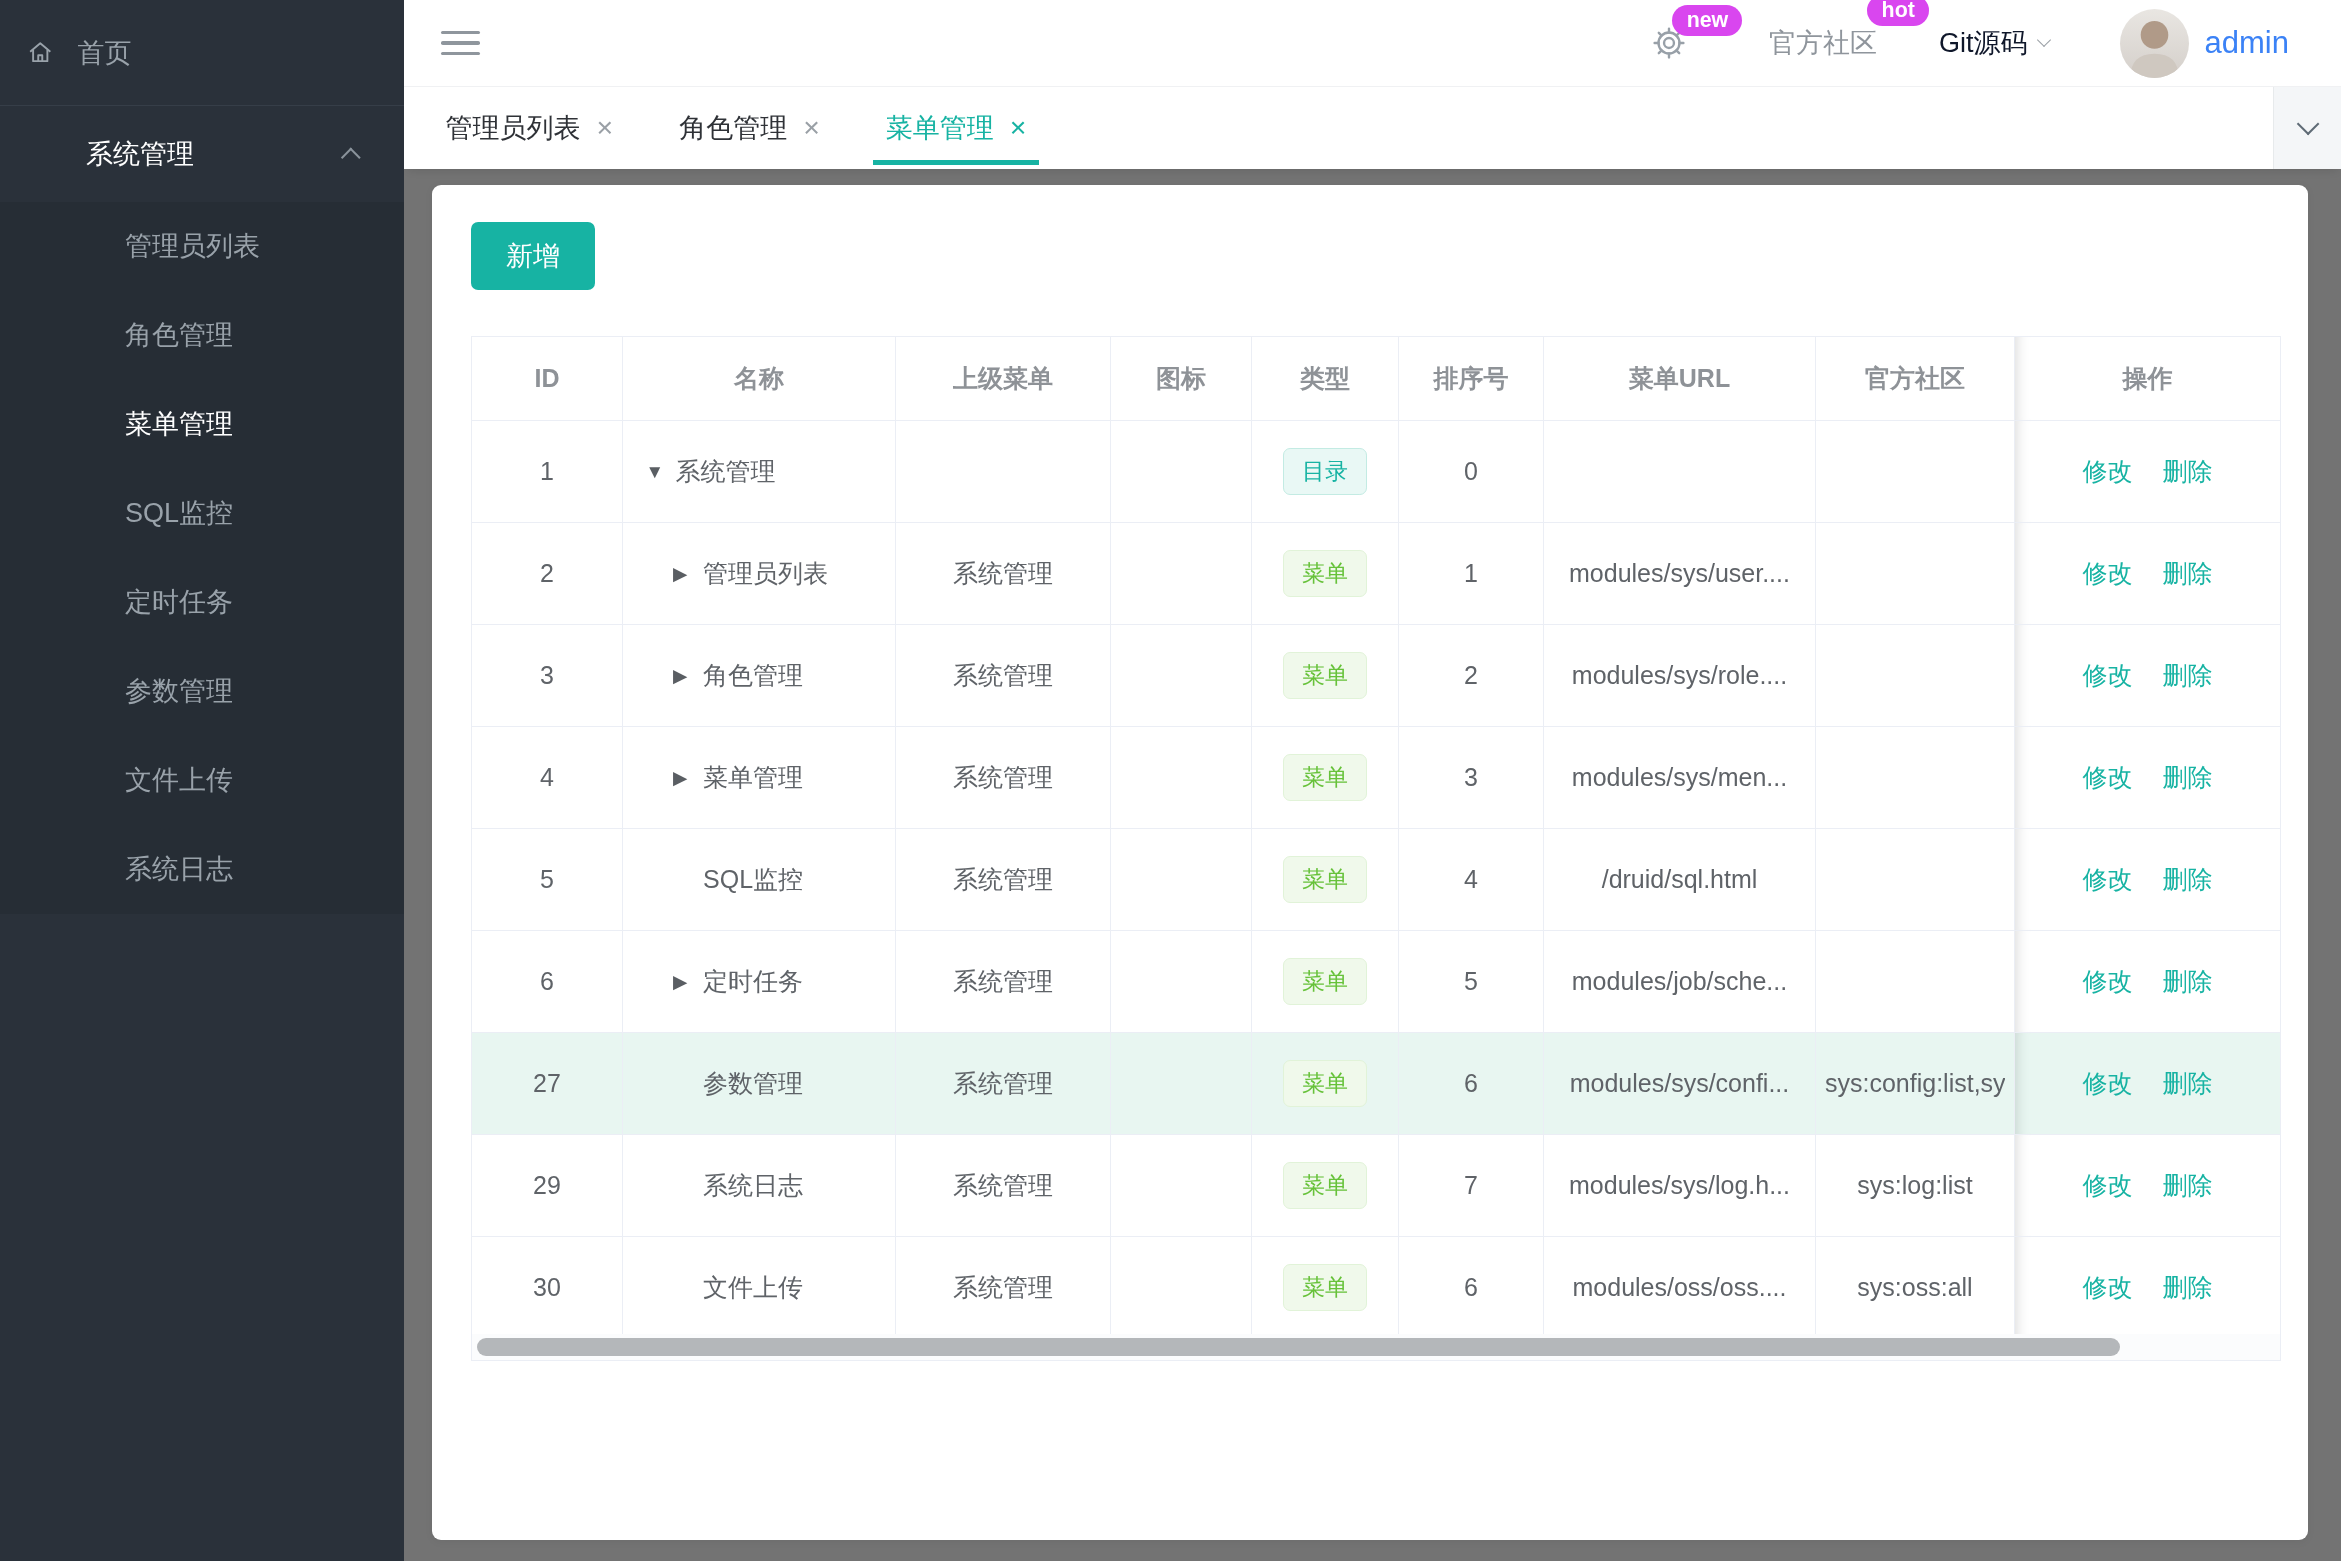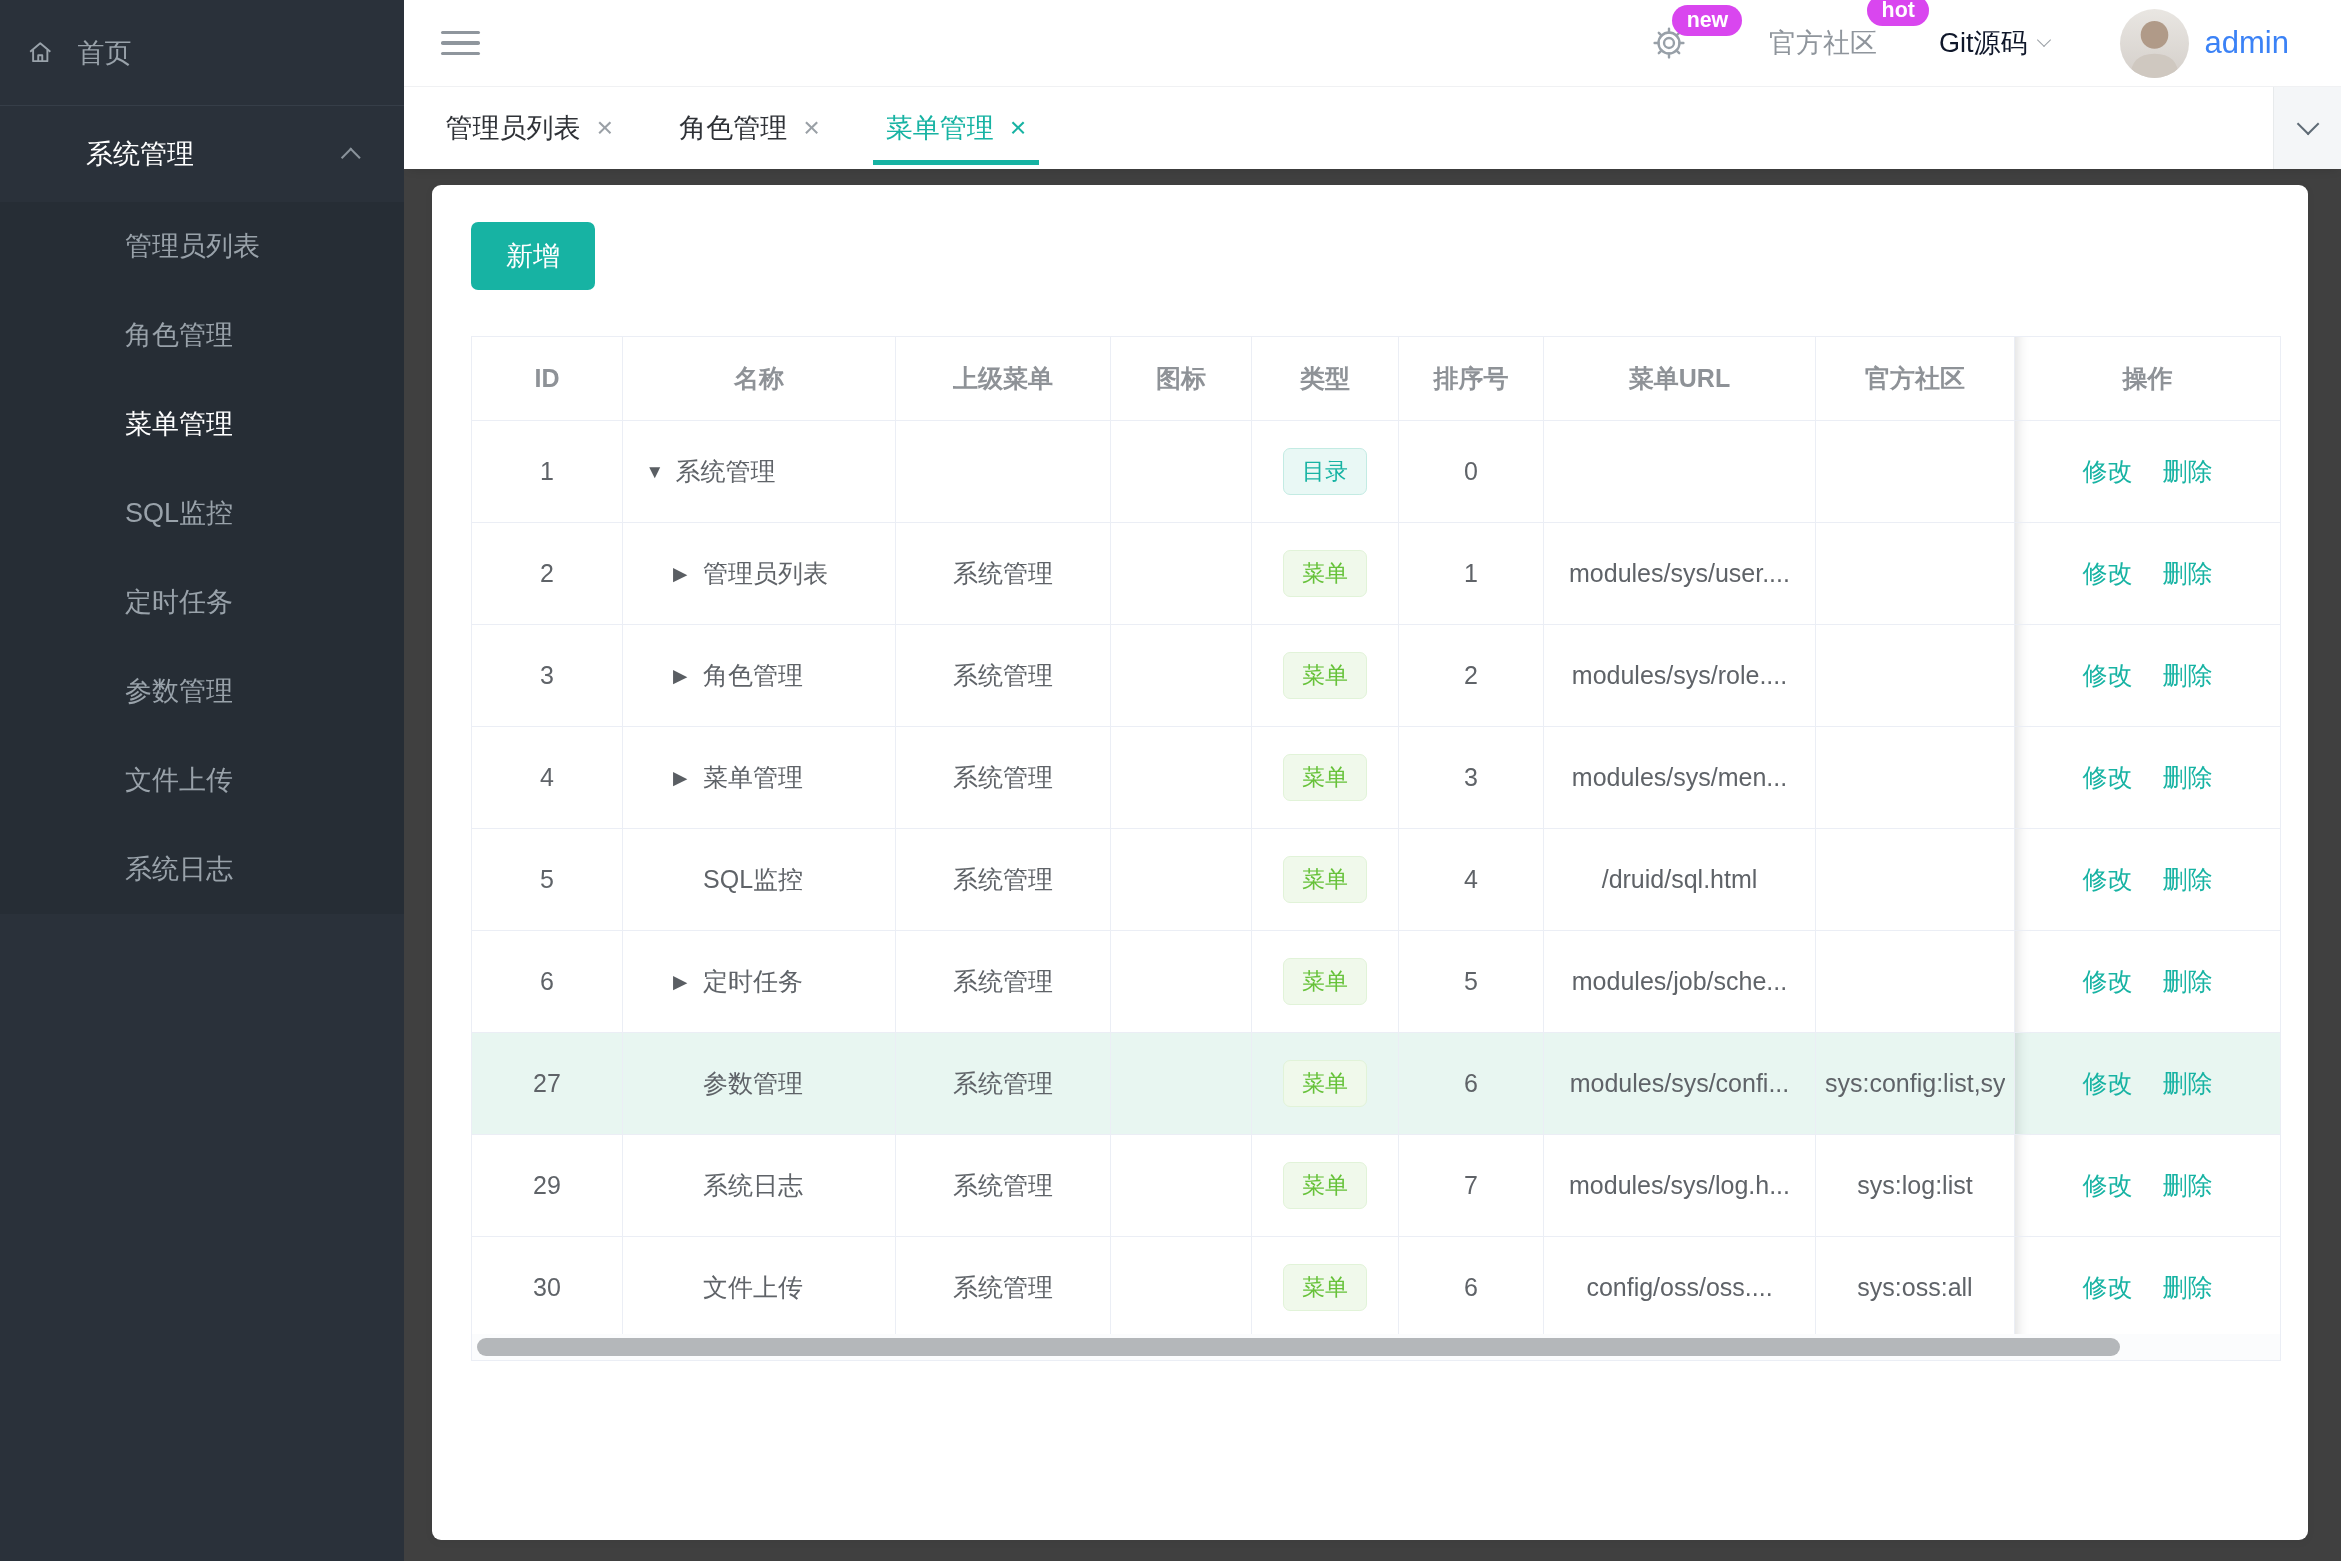--- a/index.html
+++ b/index.html
@@ -44,21 +44,21 @@
   .tabbar{position:absolute;left:404px;top:86px;width:1938px;height:83px;background:#fff;
         box-shadow:0 4.5px 9px -3.6px rgba(0,0,0,0.12);display:flex;align-items:stretch;padding-left:29px;z-index:3;box-sizing:border-box;}
   .tab{position:relative;display:flex;align-items:center;padding:0 12.5px;margin-right:41px;font-size:27px;color:#2f3237;cursor:pointer;white-space:nowrap;}
   .tab .tab-close{margin-left:16px;font-size:28.5px;color:#9aa0a6;}
   .tab.active{color:#17b3a3;}
   .tab.active .tab-close{color:#17b3a3;}
   .tab.active::after{content:"";position:absolute;left:0;right:0;bottom:4.5px;height:4.5px;background:#17b3a3;}
   .tab-overflow{position:absolute;right:0;top:0;bottom:0;width:68px;background:#f4f6f8;border-left:0.9px solid #e7eaec;
         display:flex;align-items:center;justify-content:center;cursor:pointer;}
   
-  .main{position:absolute;left:404px;top:169px;width:1938px;height:1393px;background:#404040;}
+  .main{position:absolute;left:404px;top:169px;width:1938px;height:1393px;background:#737373;}
   .card{position:absolute;left:28px;top:16px;width:1876px;height:1355px;background:#fff;border-radius:9px;
         box-shadow:0 1.8px 9px rgba(0,0,0,0.05);}
   .btn-add{position:absolute;left:39px;top:37px;width:124px;height:68px;background:#17b3a3;color:#fff;
         font-size:27px;border:none;border-radius:7.1px;cursor:pointer;font-family:inherit;}
   .table-wrap{position:absolute;left:39px;top:151px;width:1810px;}
   table{border-collapse:collapse;table-layout:fixed;width:1810px;background:#fff;}
   th,td{border-right:0.9px solid #ebeef5;border-bottom:0.9px solid #ebeef5;padding:0 9px;text-align:center;overflow:hidden;box-sizing:border-box;}
   table{border:0.9px solid #ebeef5;}
   th{height:84px;font-size:25px;color:#8e9297;font-weight:bold;white-space:nowrap;}
   td{height:102px;font-size:25px;color:#5f6368;white-space:nowrap;}
@@ -355,21 +355,21 @@
                 <div class="name-cell child">
                   <span class="expand hidden">▶</span>
                   <span>文件上传</span>
                 </div>
               </td>
               <td>系统管理</td>
               <td></td>
               <td><span class="tag green">菜单</span></td>
               <td>6</td>
               <td>
-                <div class="trunc">config/oss/oss....</div>
+                <div class="trunc">modules/oss/oss....</div>
               </td>
               <td>
                 <div class="trunc">sys:oss:all</div>
               </td>
               <td class="col-actions"><span class="link">修改</span><span class="link">删除</span></td>
             </tr>
           </tbody>
       </table>
     </div>
     <div class="hscroll">

